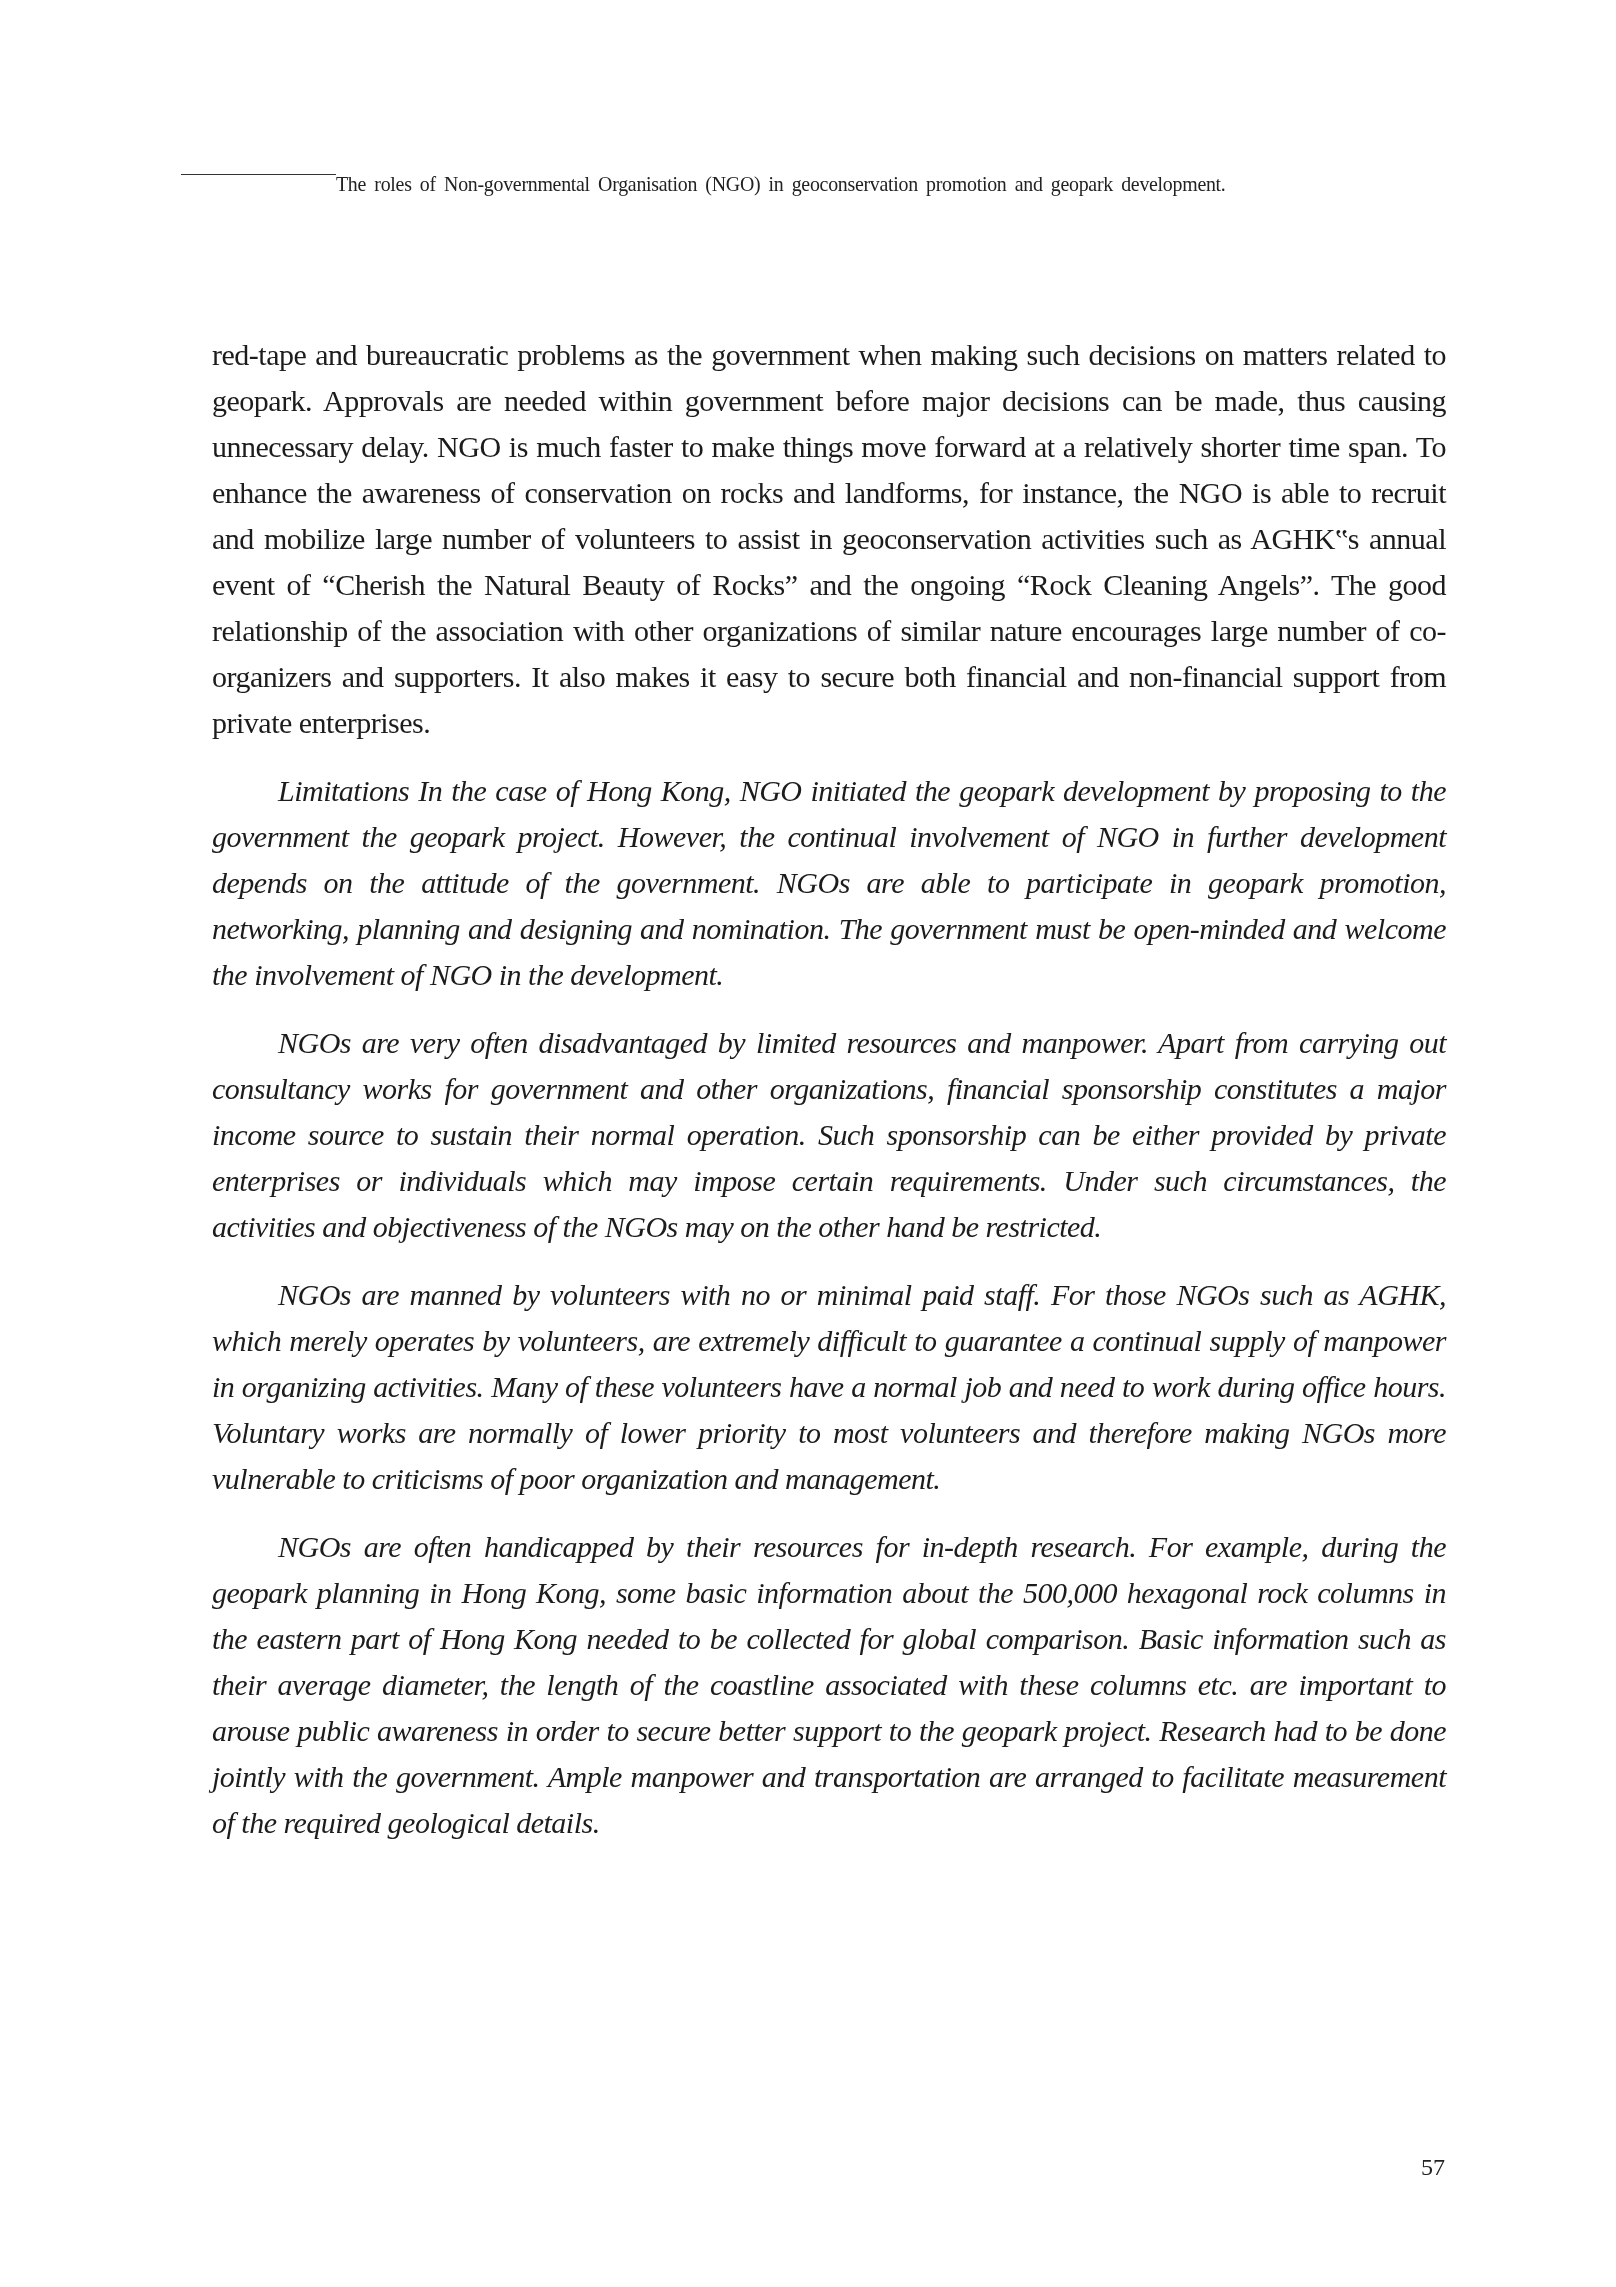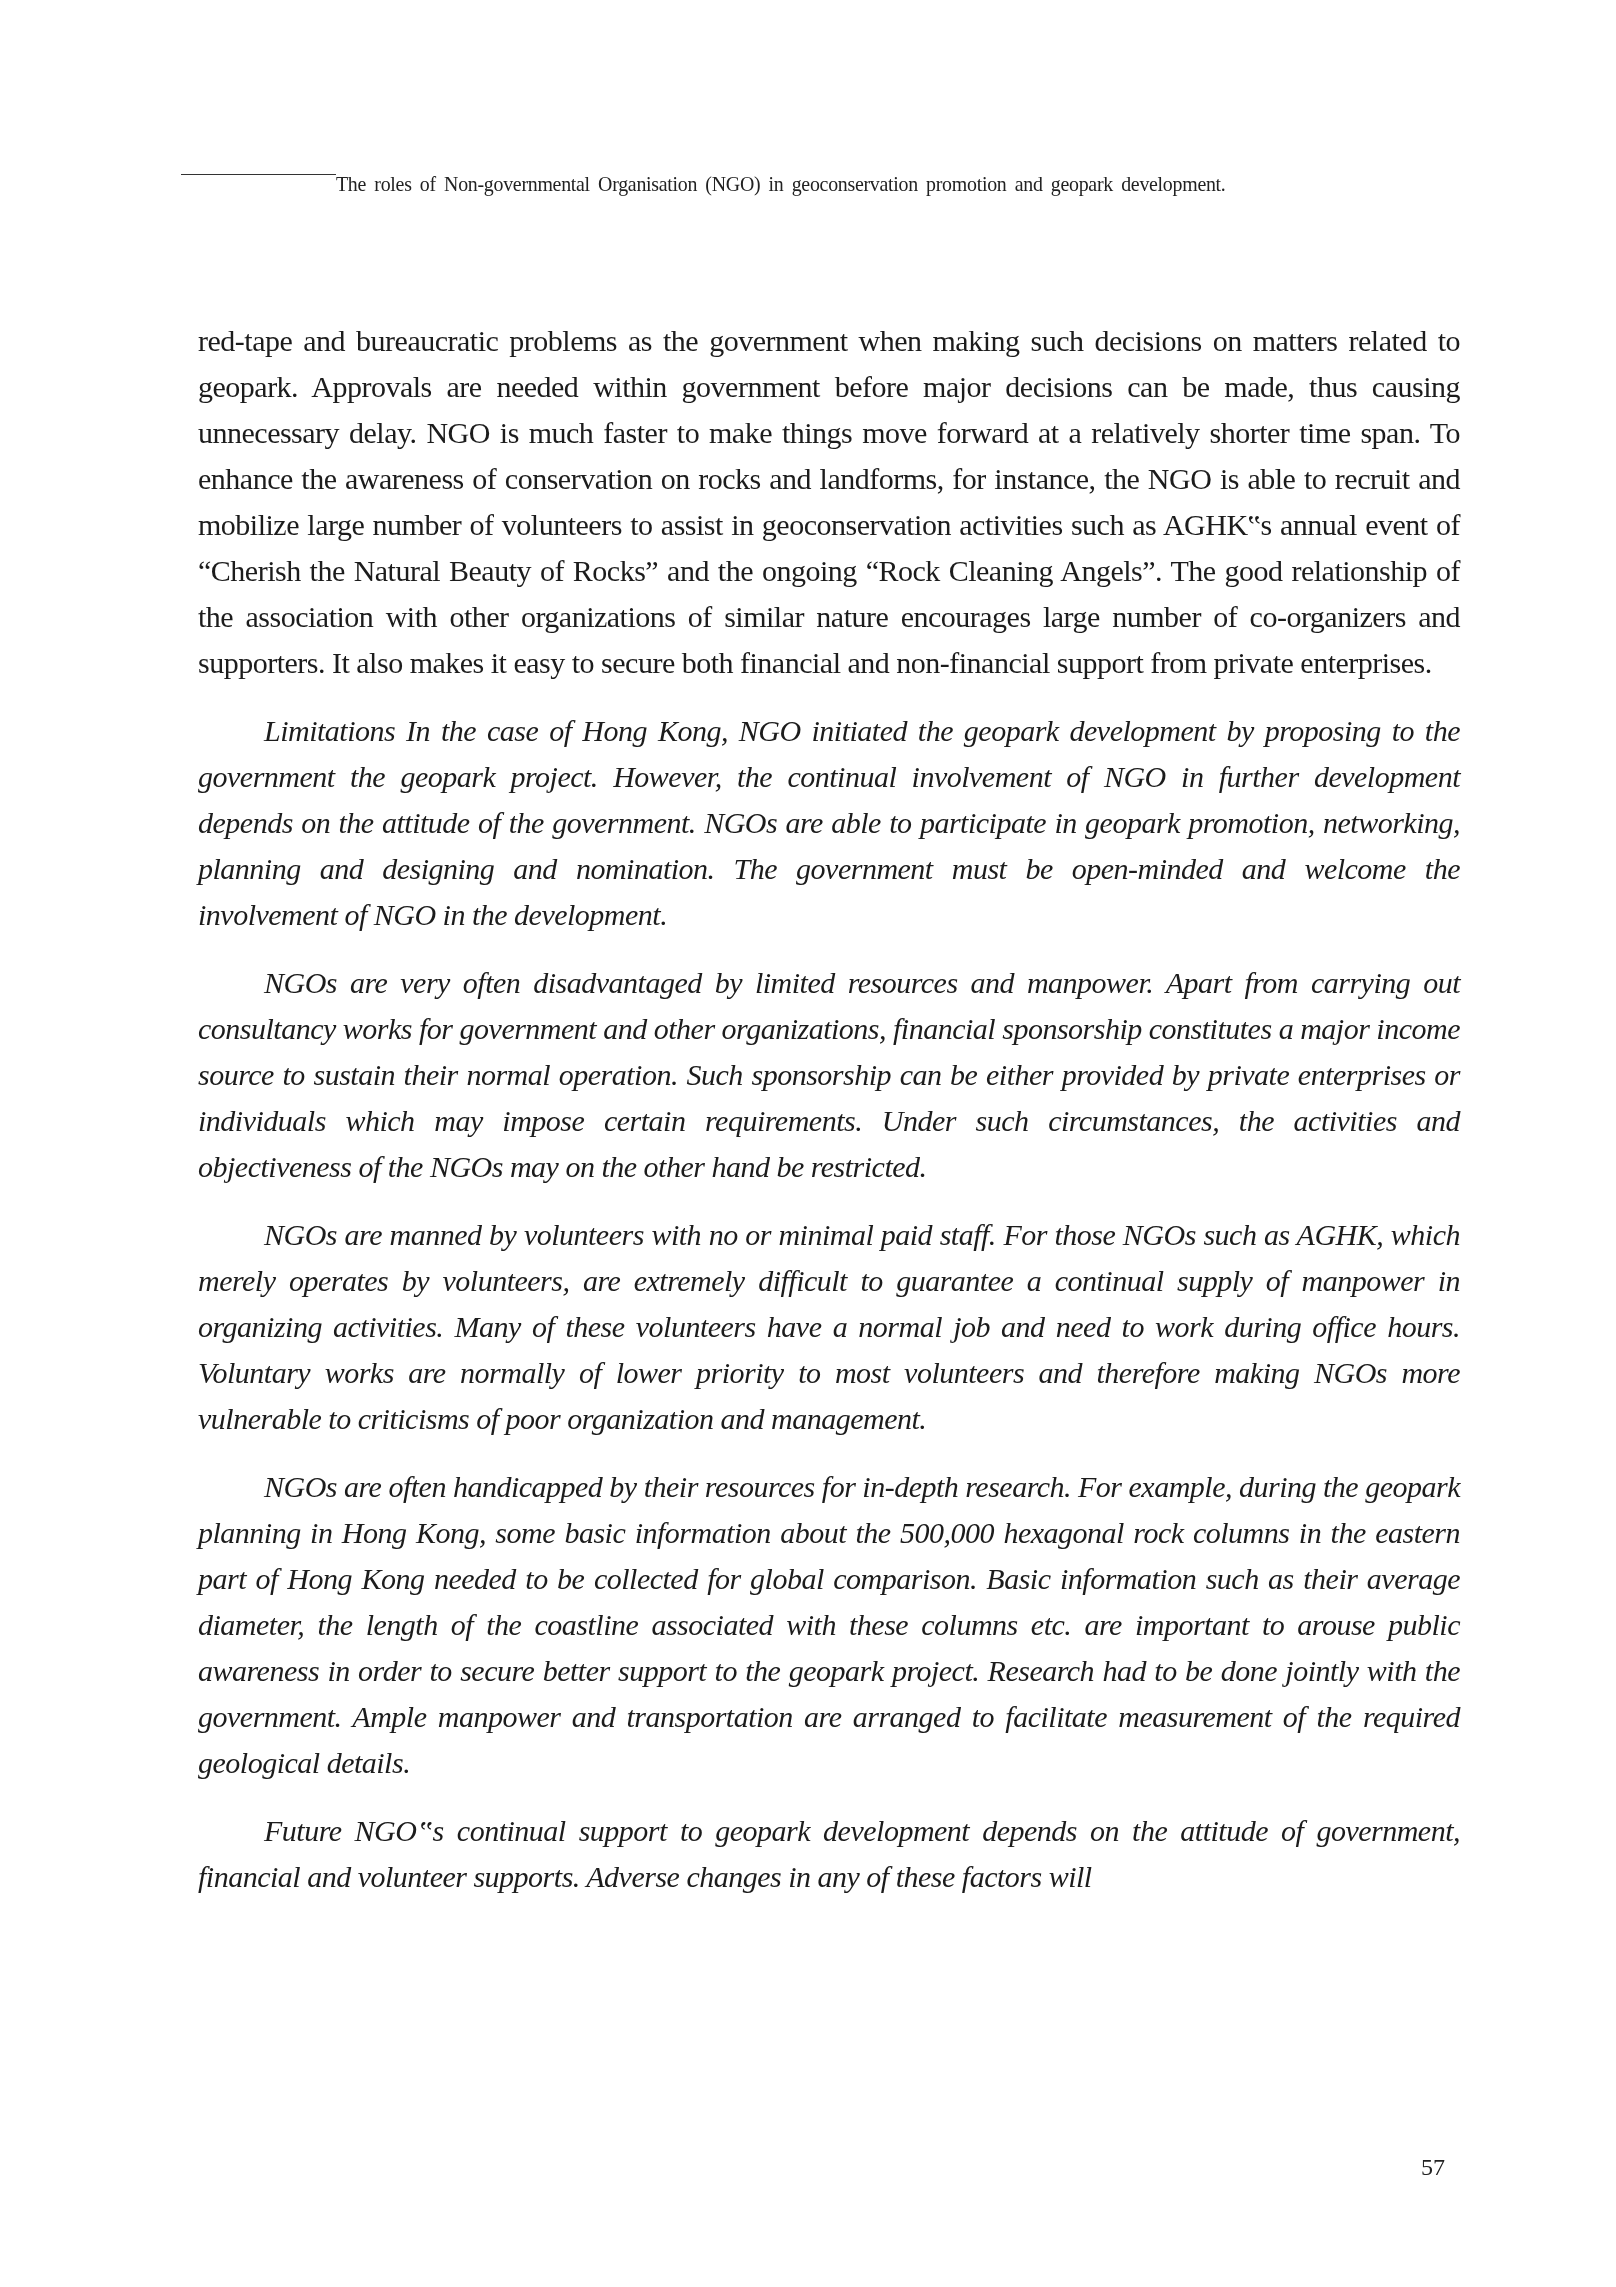--- a/index.html
+++ b/index.html
@@ -41,21 +41,21 @@
       transform: scaleX(0.93);
       transform-origin: left bottom;
     }
     .body-text {
       position: absolute;
       left: 198px;
       top: 318px;
       width: 1262px;
     }
     .para {
-      margin: 0;
+      margin: 14px;
       font-size: 30px;
       line-height: 46px;
       text-align: justify;
       letter-spacing: -0.5px;
       color: #1c1c1c;
     }
     .para.indent {
       text-indent: 66px;
     }
     .para + .para {
@@ -78,17 +78,16 @@
   <div class="header-rule"></div>
   <div class="header-text">The roles of Non-governmental Organisation (NGO) in geoconservation promotion and geopark development.</div>
 </div>
 
 <div class="body-text">
   <p class="para">red-tape and bureaucratic problems as the government when making such decisions on matters related to geopark. Approvals are needed within government before major decisions can be made, thus causing unnecessary delay. NGO is much faster to make things move forward at a relatively shorter time span. To enhance the awareness of conservation on rocks and landforms, for instance, the NGO is able to recruit and mobilize large number of volunteers to assist in geoconservation activities such as AGHK‟s annual event of “Cherish the Natural Beauty of Rocks” and the ongoing “Rock Cleaning Angels”. The good relationship of the association with other organizations of similar nature encourages large number of co-organizers and supporters. It also makes it easy to secure both financial and non-financial support from private enterprises.</p>
   <p class="para indent">Limitations In the case of Hong Kong, NGO initiated the geopark development by proposing to the government the geopark project.  However, the continual involvement of NGO in further development depends on the attitude of the government.  NGOs are able to participate in geopark promotion, networking, planning and designing and nomination. The government must be open-minded and welcome the involvement of NGO in the development.</p>
   <p class="para indent">NGOs are very often disadvantaged by limited resources and manpower. Apart from carrying out consultancy works for government and other organizations, financial sponsorship constitutes a major income source to sustain their normal operation. Such sponsorship can be either provided by private enterprises or individuals which may impose certain requirements. Under such circumstances, the activities and objectiveness of the NGOs may on the other hand be restricted.</p>
   <p class="para indent">NGOs are manned by volunteers with no or minimal paid staff. For those NGOs such as AGHK, which merely operates by volunteers, are extremely difficult to guarantee a continual supply of manpower in organizing activities. Many of these volunteers have a normal job and need to work during office hours. Voluntary works are normally of lower priority to most volunteers and therefore making NGOs more vulnerable to criticisms of poor organization and management.</p>
   <p class="para indent">NGOs are often handicapped by their resources for in-depth research. For example, during the geopark planning in Hong Kong, some basic information about the 500,000 hexagonal rock columns in the eastern part of Hong Kong needed to be collected for global comparison. Basic information such as their average diameter, the length of the coastline associated with these columns etc. are important to arouse public awareness in order to secure better support to the geopark project. Research had to be done jointly with the government. Ample manpower and transportation are arranged to facilitate measurement of the required geological details.</p>
-  <p class="para indent">Future NGO‟s continual support to geopark development depends on the attitude of government, financial and volunteer supports. Adverse changes in any of these factors will</p>
 </div>
 
 <div class="page-number">57</div>
 
 
 </body></html>

